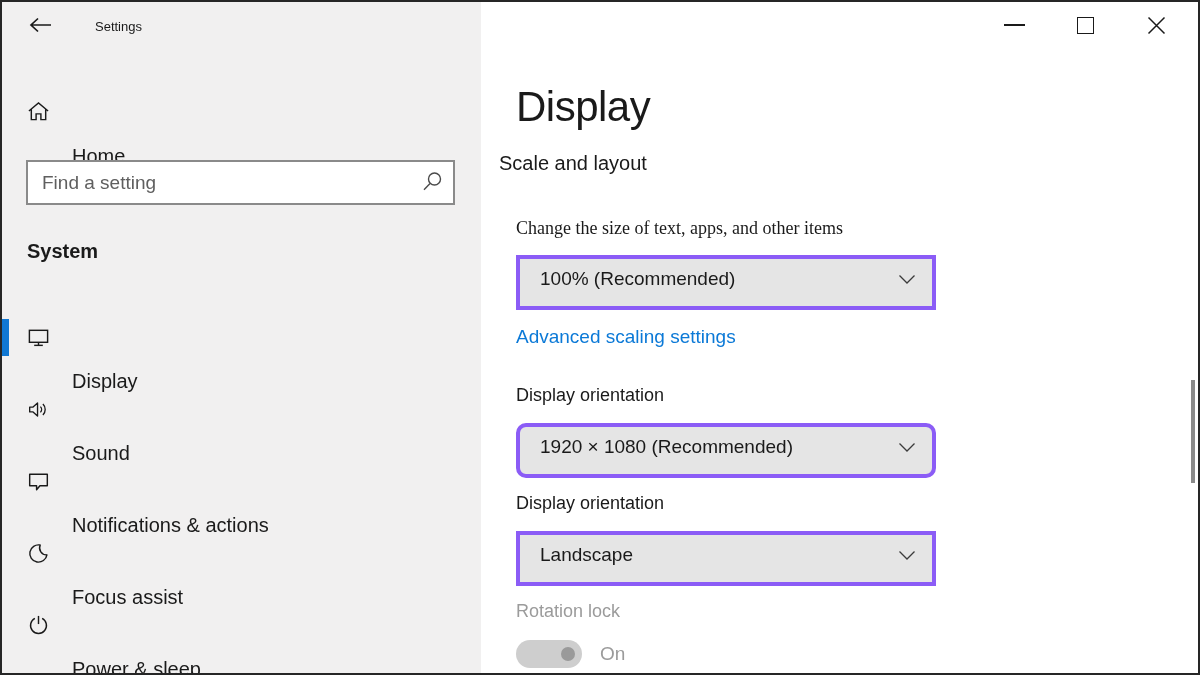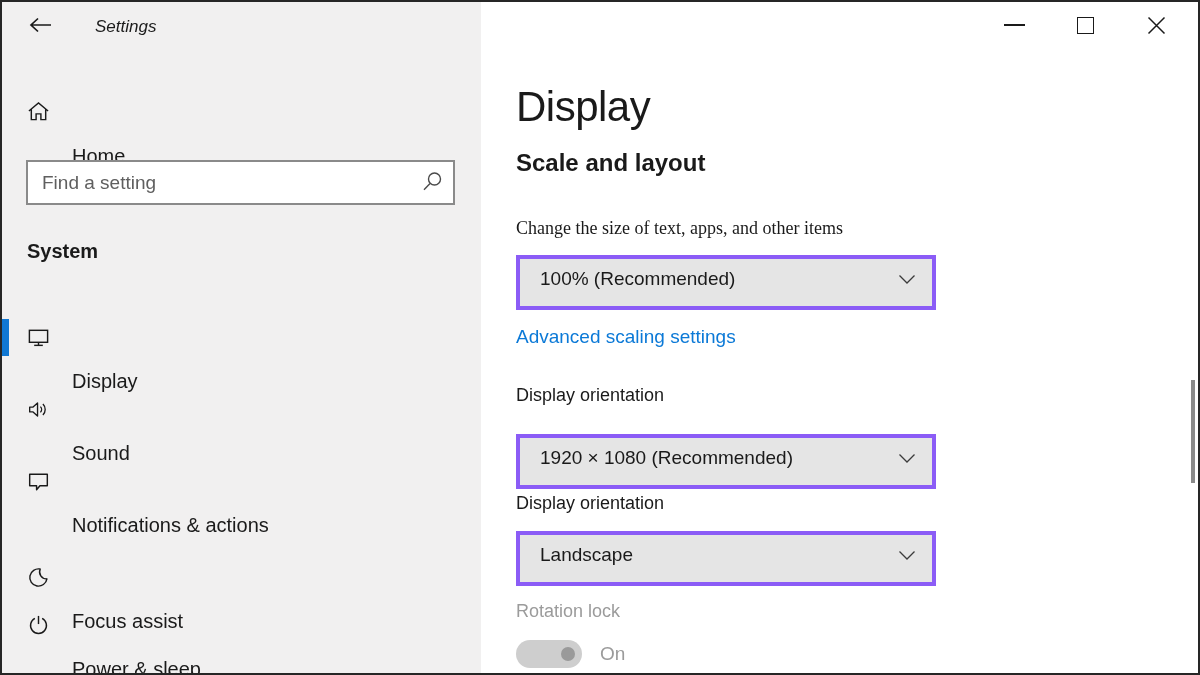--- a/index.html
+++ b/index.html
@@ -4,21 +4,21 @@
 <style>
   * { margin:0; padding:0; box-sizing:border-box; }
   html,body { width:1200px; height:675px; }
   body { font-family:"Liberation Sans","DejaVu Sans",sans-serif; color:#1a1a1a; }
   .window { position:relative; width:1200px; height:675px; background:#ffffff; overflow:hidden; }
   .border-overlay { position:absolute; inset:0; border:2px solid #262626; pointer-events:none; z-index:60; }
 
   
   .sidebar { position:absolute; left:0; top:0; width:481px; height:675px; background:#f1f0f0; }
   .back-btn { position:absolute; left:18px; top:10px; width:44px; height:30px; cursor:pointer; display:flex; align-items:center; justify-content:center; }
-  .titlebar-title { position:absolute; left:95px; top:16px; font-size:17px; line-height:22px;font-style:italic; }
+  .titlebar-title { position:absolute; left:95px; top:16px; font-size:13px; line-height:22px; }
   .home-row { position:absolute; left:0; top:95px; width:481px; height:34px; cursor:pointer; }
   .home-row .nav-icon { top:5px; }
   .nav-icon { position:absolute; left:27px; width:23px; height:23px; }
   .nav-label { position:absolute; left:72px; top:0; font-size:20px; line-height:34px; white-space:nowrap;margin-top:44px; }
   .search-box { position:absolute; left:26px; top:160px; width:429px; height:45px; background:#ffffff; border:2px solid #8a8a8a; }
   .search-box input { position:absolute; left:0; top:0; width:100%; height:100%; border:none; outline:none; background:transparent; padding:0 40px 0 14px; font-family:inherit; font-size:19px; color:#1a1a1a; }
   .search-box input::placeholder { color:#5f5f5f; opacity:1; }
   .search-glyph { position:absolute; right:10px; top:9px; width:21px; height:21px; }
   .section-header { position:absolute; left:27px; top:236px; font-size:20px; line-height:30px; font-weight:bold; }
   .nav-item { position:absolute; left:0; width:481px; height:37px; cursor:pointer; }
@@ -27,21 +27,21 @@
   .accent-bar { position:absolute; left:2px; top:319px; width:7px; height:37px; background:#1077d2; }
 
   
   .main { position:absolute; left:481px; top:0; width:719px; height:675px; background:#ffffff; }
   .win-btn { position:absolute; top:8px; width:46px; height:34px; display:flex; align-items:center; justify-content:center; cursor:pointer; }
   .btn-min { left:991px; } .btn-max { left:1062px; } .btn-close { left:1133px; }
   .min-glyph { width:21px; height:0; border-top:2px solid #1a1a1a; }
   .max-glyph { width:17px; height:17px; border:1.6px solid #1a1a1a; }
 
   .page-title { position:absolute; left:516px; top:82px; font-size:42px; line-height:50px; font-weight:300; letter-spacing:-0.5px; }
-  .section-title { position:absolute; left:516px; top:147px; font-size:24px; line-height:32px; font-weight:700; }
+  .section-title { position:absolute; left:499px; top:147px; font-size:20px; line-height:32px; font-weight:400; }
   .field-label { position:absolute; left:516px; font-size:18px; line-height:24px; }
   .dropdown { position:absolute; left:516px; width:420px; height:55px; background:#e5e5e5; border:4px solid #8b5cf6; cursor:pointer; }
   .dropdown .value { position:absolute; left:20px; top:0; font-size:19px; line-height:39px; white-space:nowrap; }
   .dropdown .chev { position:absolute; right:16px; top:15px; }
   .link { position:absolute; left:516px; top:324px; font-size:19px; line-height:26px; color:#0b79d7; cursor:pointer; }
   .disabled-text { color:#9b9b9b; }
   .toggle { position:absolute; left:516px; top:640px; width:66px; height:28px; border-radius:14px; background:#cecece; cursor:default; }
   .toggle .knob { position:absolute; right:7px; top:7px; width:14px; height:14px; border-radius:50%; background:#9a9a9a; }
   .toggle-state { position:absolute; left:600px; top:640px; font-size:19px; line-height:28px; color:#9b9b9b; }
   .scroll-thumb { position:absolute; left:1191px; top:380px; width:4px; height:103px; background:#8a8a8a; cursor:pointer; }
@@ -110,21 +110,21 @@
 
     <div class="nav-item" style="top:463px;">
       <span class="nav-icon">
         <svg width="23" height="23" viewBox="0 0 24 24">
             <path d="M2.8 4.5 H21.2 V16.5 H13.5 L10 20.6 L10 16.5 H2.8 Z" fill="none" stroke="#1a1a1a" stroke-width="1.5" stroke-linejoin="round"></path>
           </svg>
       </span>
       <span class="nav-label">Notifications &amp; actions</span>
     </div>
 
-    <div class="nav-item" style="top:559px;">
+    <div class="nav-item" style="top:535px;">
       <span class="nav-icon">
         <svg width="23" height="23" viewBox="0 0 24 24">
             <path d="M13.8 3.2 A9 9 0 1 0 20.8 13.4 A7.2 7.2 0 0 1 13.8 3.2 Z" fill="none" stroke="#1a1a1a" stroke-width="1.5" stroke-linejoin="round"></path>
           </svg>
       </span>
       <span class="nav-label">Focus assist</span>
     </div>
 
     <div class="nav-item" style="top:607px;">
       <span class="nav-icon">
@@ -162,21 +162,21 @@
     <span class="chev">
       <svg width="18" height="11" viewBox="0 0 18 11">
           <path d="M1.5 1.5 L9 9 L16.5 1.5" fill="none" stroke="#3b3b3b" stroke-width="1.3"></path>
         </svg>
     </span>
   </div>
 
   <div class="link">Advanced scaling settings</div>
 
   <div class="field-label" style="top:383px;">Display orientation</div>
-  <div class="dropdown" style="top:434px;">
+  <div class="dropdown" style="top:423px;border-radius:10px;">
     <span class="value">1920 × 1080 (Recommended)</span>
     <span class="chev">
       <svg width="18" height="11" viewBox="0 0 18 11">
           <path d="M1.5 1.5 L9 9 L16.5 1.5" fill="none" stroke="#3b3b3b" stroke-width="1.3"></path>
         </svg>
     </span>
   </div>
 
   <div class="field-label" style="top:491px;">Display orientation</div>
   <div class="dropdown" style="top:531px;">

